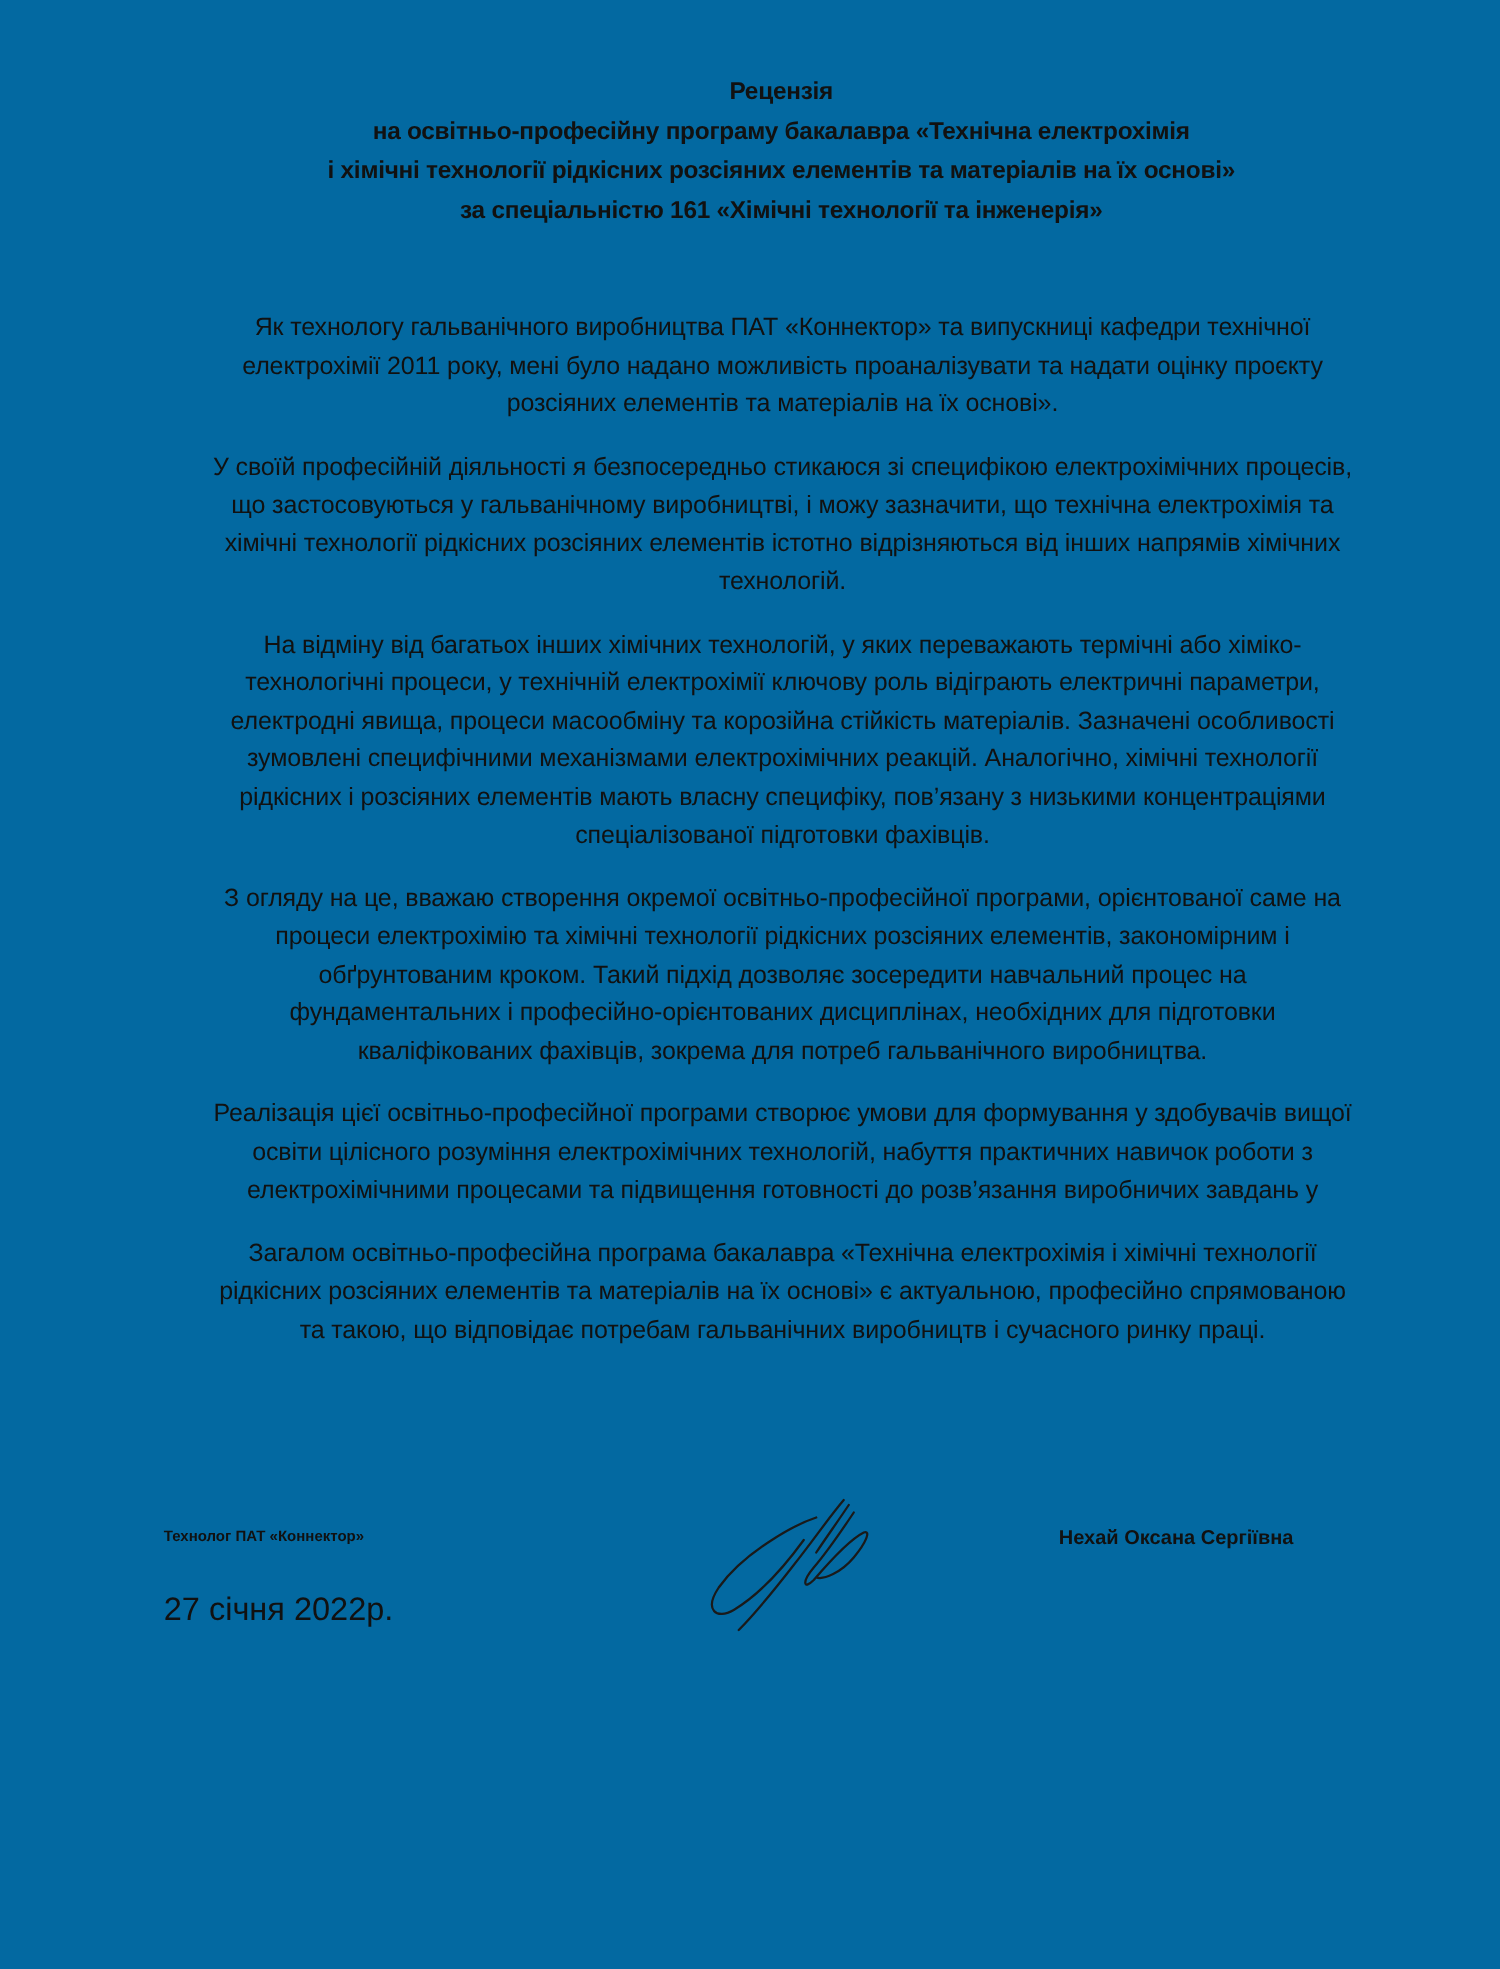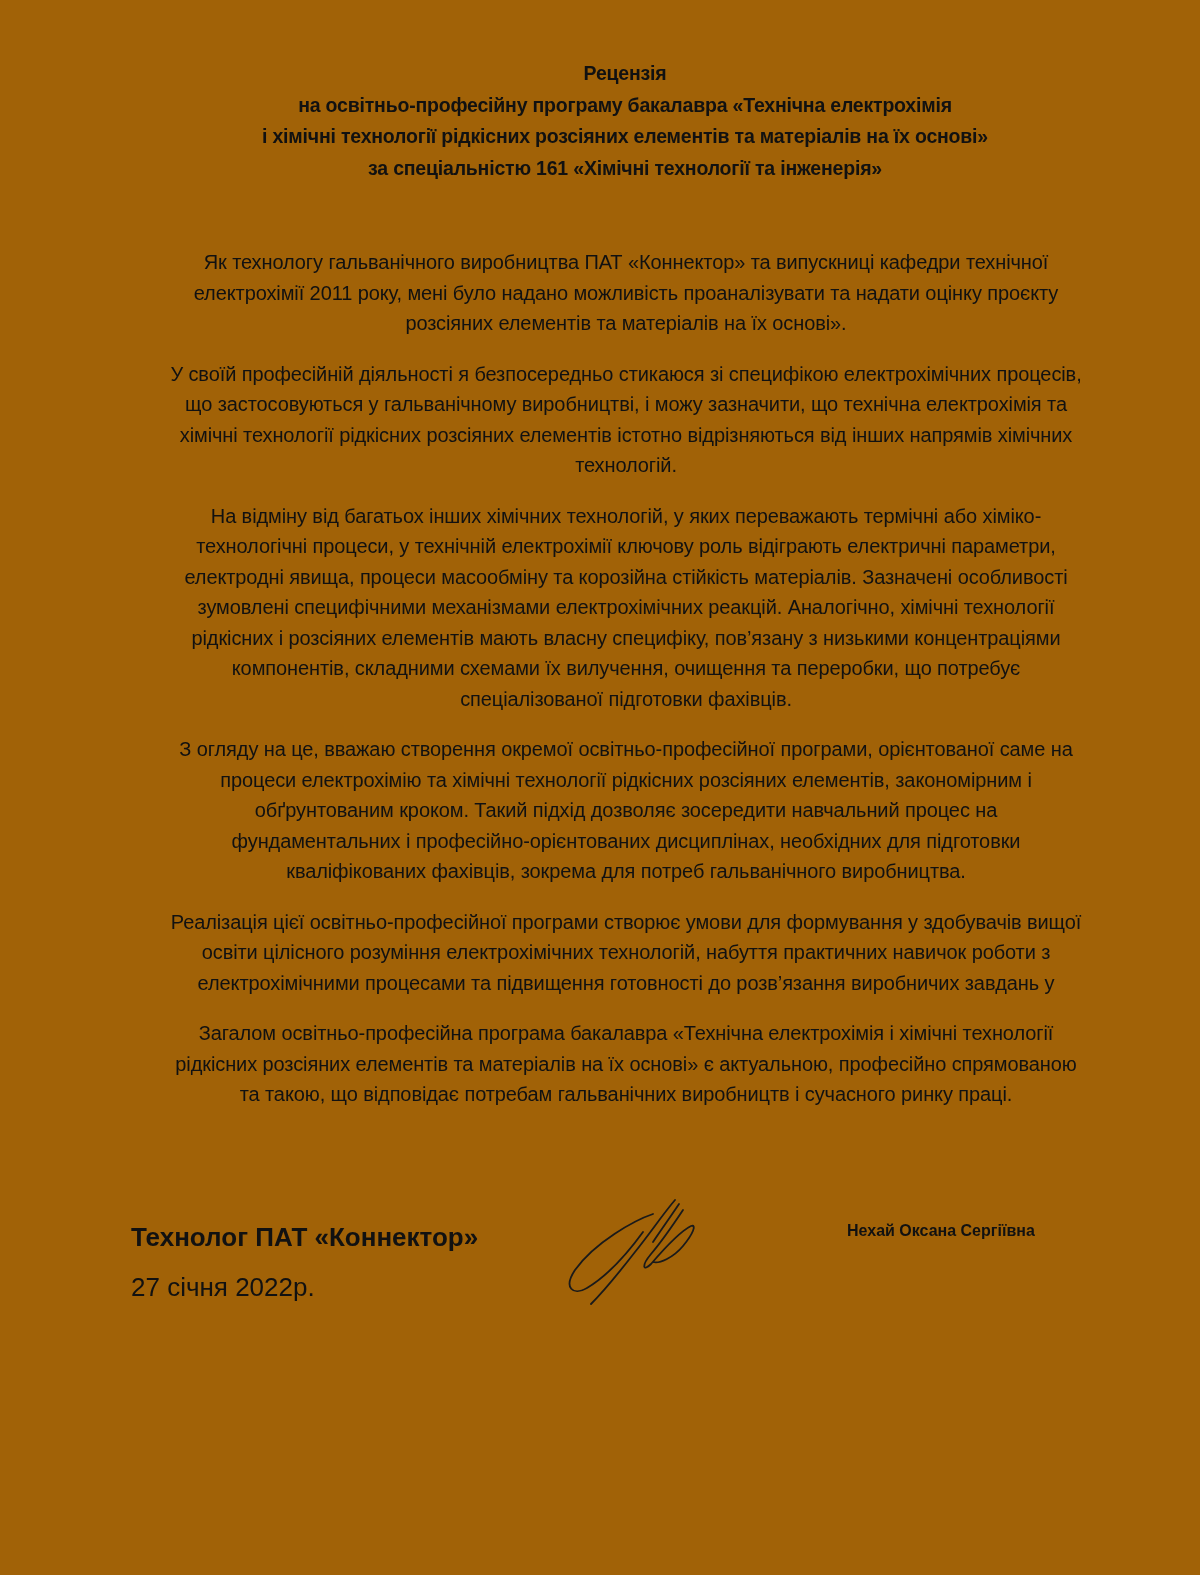--- a/index.html
+++ b/index.html
@@ -13,21 +13,21 @@
       position: relative;
       overflow: hidden;
       color: #111111;
       font-family: "Liberation Sans", "DejaVu Sans", sans-serif;
     }
     .page {
       position: absolute;
       left: 0; top: 0;
       width: 1200px;
       height: 1575px;
-      background: #a16207;
+      background: #0369a1;
     }
     .header {
       position: absolute;
       left: 120px;
       top: 58px;
       width: 1010px;
       text-align: center;
       font-weight: bold;
       font-size: 19.5px;
       line-height: 31.5px;
@@ -44,21 +44,21 @@
       letter-spacing: -0.1px;
       text-align: center;
     }
     .para { margin: 0 0 20px 0; }
     .line { display: block; white-space: nowrap; }
     .sig-left {
       position: absolute;
       left: 131px;
       top: 1222px;
       font-weight: bold;
-      font-size: 26px;
+      font-size: 12px;
       white-space: nowrap;
     }
     .sig-date {
       position: absolute;
       left: 131px;
       top: 1272px;
       font-size: 26px;
       white-space: nowrap;
     }
     .sig-right {
@@ -100,21 +100,20 @@
       <span class="line">що застосовуються у гальванічному виробництві, і можу зазначити, що технічна електрохімія та</span>
       <span class="line">хімічні технології рідкісних розсіяних елементів істотно відрізняються від інших напрямів хімічних</span>
       <span class="line">технологій.</span>
     </p>
     <p class="para">
       <span class="line">На відміну від багатьох інших хімічних технологій, у яких переважають термічні або хіміко-</span>
       <span class="line">технологічні процеси, у технічній електрохімії ключову роль відіграють електричні параметри,</span>
       <span class="line">електродні явища, процеси масообміну та корозійна стійкість матеріалів. Зазначені особливості</span>
       <span class="line">зумовлені специфічними механізмами електрохімічних реакцій. Аналогічно, хімічні технології</span>
       <span class="line">рідкісних і розсіяних елементів мають власну специфіку, пов’язану з низькими концентраціями</span>
-      <span class="line">компонентів, складними схемами їх вилучення, очищення та переробки, що потребує</span>
       <span class="line">спеціалізованої підготовки фахівців.</span>
     </p>
     <p class="para">
       <span class="line">З огляду на це, вважаю створення окремої освітньо-професійної програми, орієнтованої саме на</span>
       <span class="line">процеси електрохімію та хімічні технології рідкісних розсіяних елементів, закономірним і</span>
       <span class="line">обґрунтованим кроком. Такий підхід дозволяє зосередити навчальний процес на</span>
       <span class="line">фундаментальних і професійно-орієнтованих дисциплінах, необхідних для підготовки</span>
       <span class="line">кваліфікованих фахівців, зокрема для потреб гальванічного виробництва.</span>
     </p>
     <p class="para">

